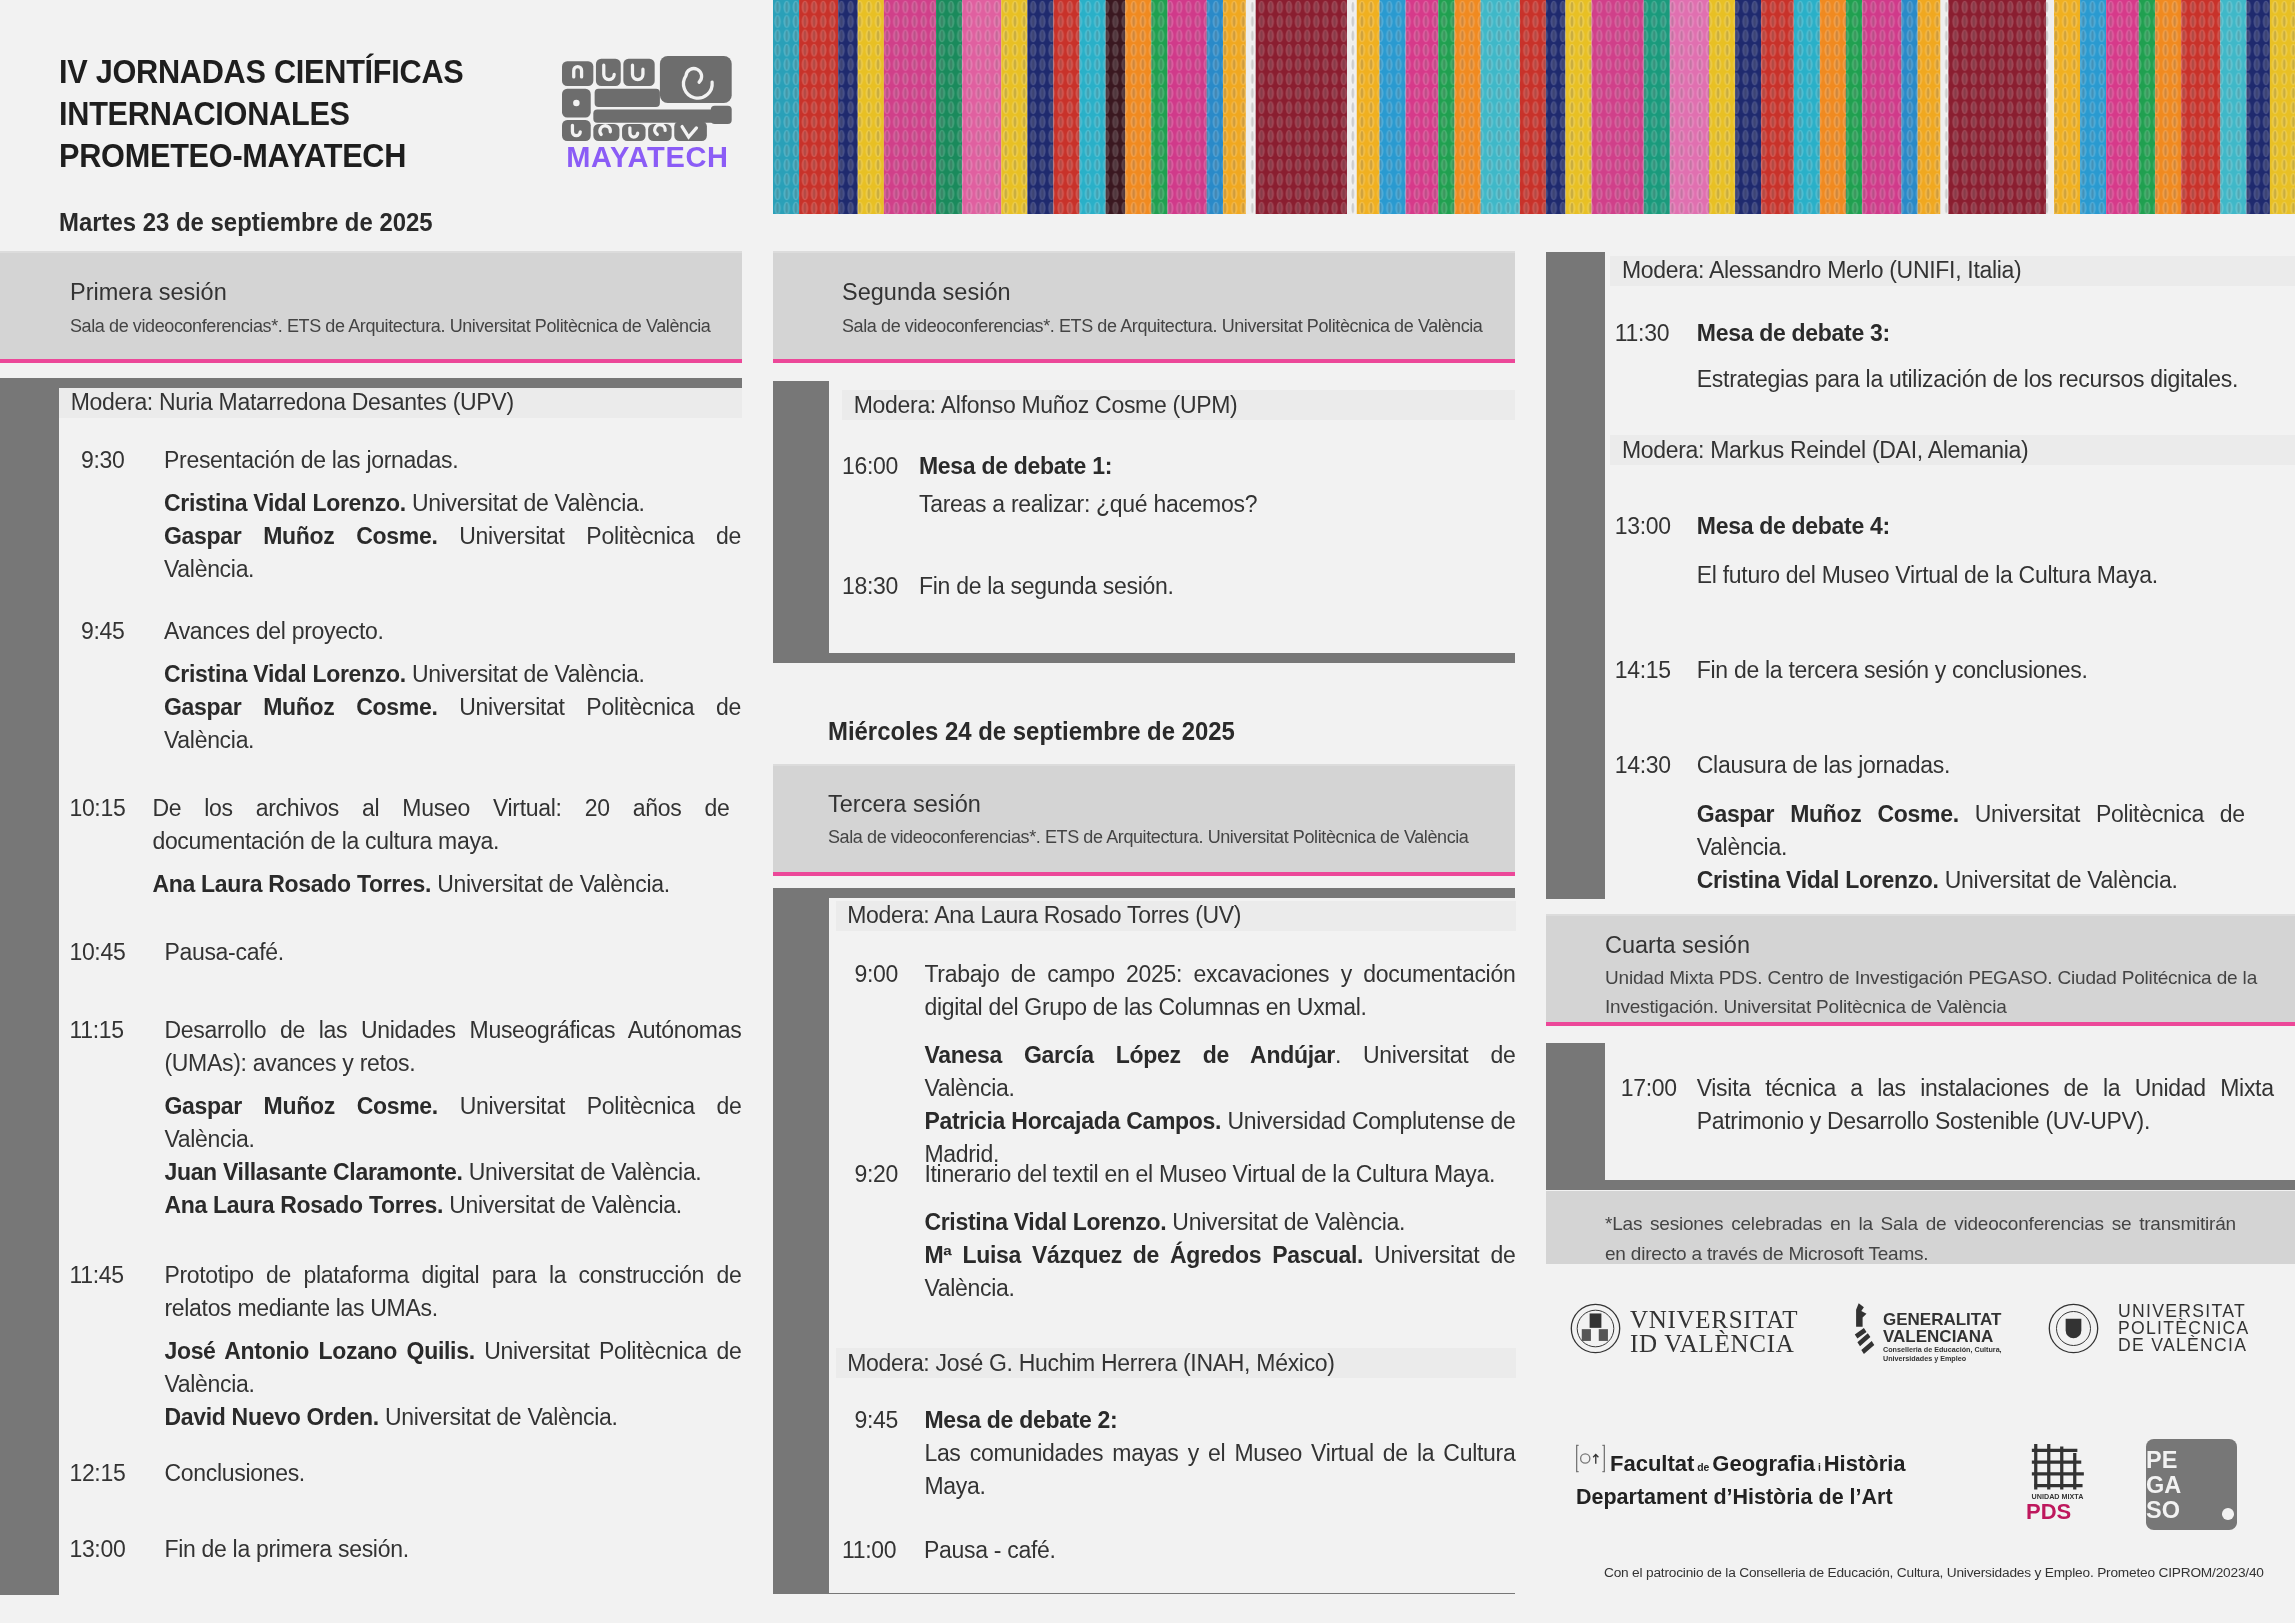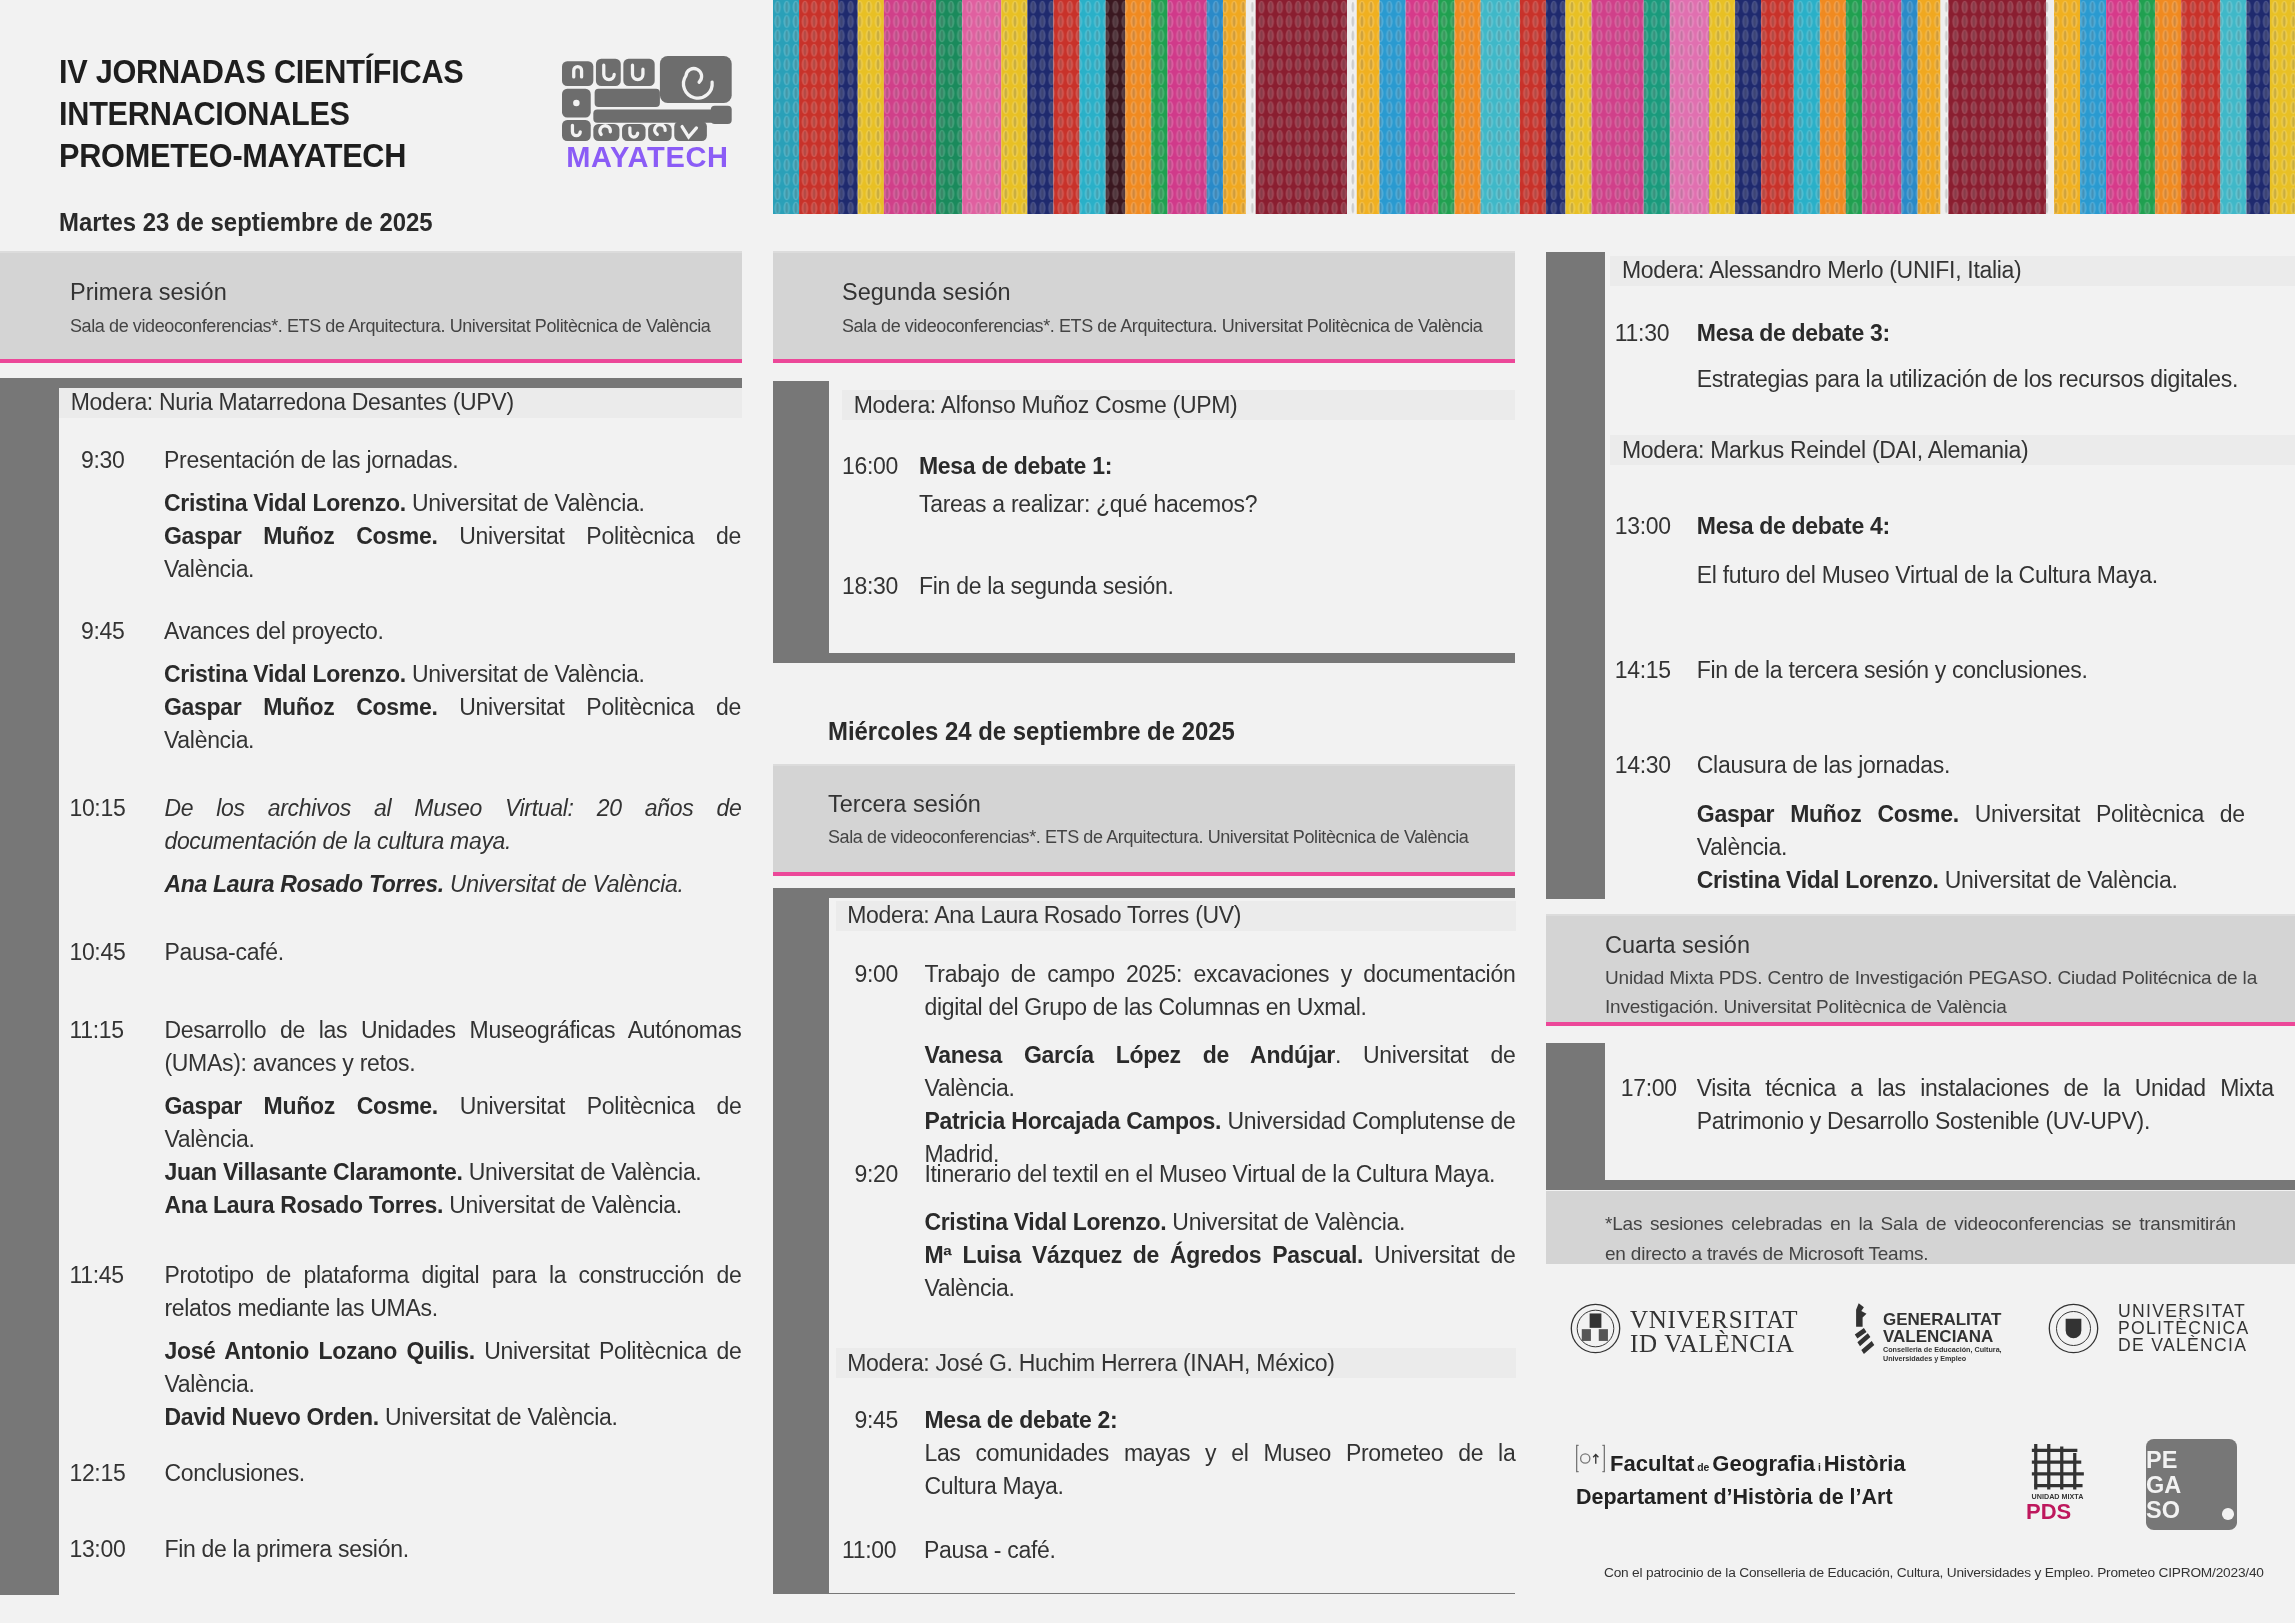--- a/index.html
+++ b/index.html
@@ -201,21 +201,21 @@
       <div class="txt" style="left:83px; width:577px;">
         <span class="spk">Avances del proyecto.</span>
         <div class="gap"></div>
         <span class="spk"><b>Cristina Vidal Lorenzo.</b><span> Universitat de València.</span></span>
         <span class="spk"><b>Gaspar Muñoz Cosme.</b><span> Universitat Politècnica de València.</span></span>
       </div>
     </div>
 
     <div class="row" style="left:10.4px; top:404px; width:672px;">
       <span class="time">10:15</span>
-      <div class="txt" style="left:95px; width:577px;font-style:italic;">
+      <div class="txt" style="left:83px; width:577px;">
         <span class="spk">De los archivos al Museo Virtual: 20 años de documentación de la cultura maya.</span>
         <div class="gap"></div>
         <span class="spk"><b>Ana Laura Rosado Torres.</b><span> Universitat de València.</span></span>
       </div>
     </div>
 
     <div class="row" style="left:10.4px; top:548px; width:672px;">
       <span class="time">10:45</span>
       <div class="txt" style="left:95px; width:577px;">
         <span class="spk">Pausa-café.</span>
@@ -316,21 +316,21 @@
         <span class="spk"><b>Mª Luisa Vázquez de Ágredos Pascual.</b><span> Universitat de València.</span></span>
       </div>
     </div>
 
     <div class="mod" style="left:6.5px; top:450px; width:680px; height:30px;">Modera: José G. Huchim Herrera (INAH, México)</div>
 
     <div class="row" style="left:25.4px; top:506px; width:661px;">
       <span class="time">9:45</span>
       <div class="txt" style="left:70px; width:591px;">
         <span class="spk"><b>Mesa de debate 2:</b></span>
-        <span class="spk">Las comunidades mayas y el Museo Prometeo de la Cultura Maya.</span>
+        <span class="spk">Las comunidades mayas y el Museo Virtual de la Cultura Maya.</span>
       </div>
     </div>
 
     <div class="row" style="left:13px; top:636px; width:673px;">
       <span class="time">11:00</span>
       <div class="txt" style="left:82px; width:591px;">
         <span class="spk">Pausa - café.</span>
       </div>
     </div>
   </div>

